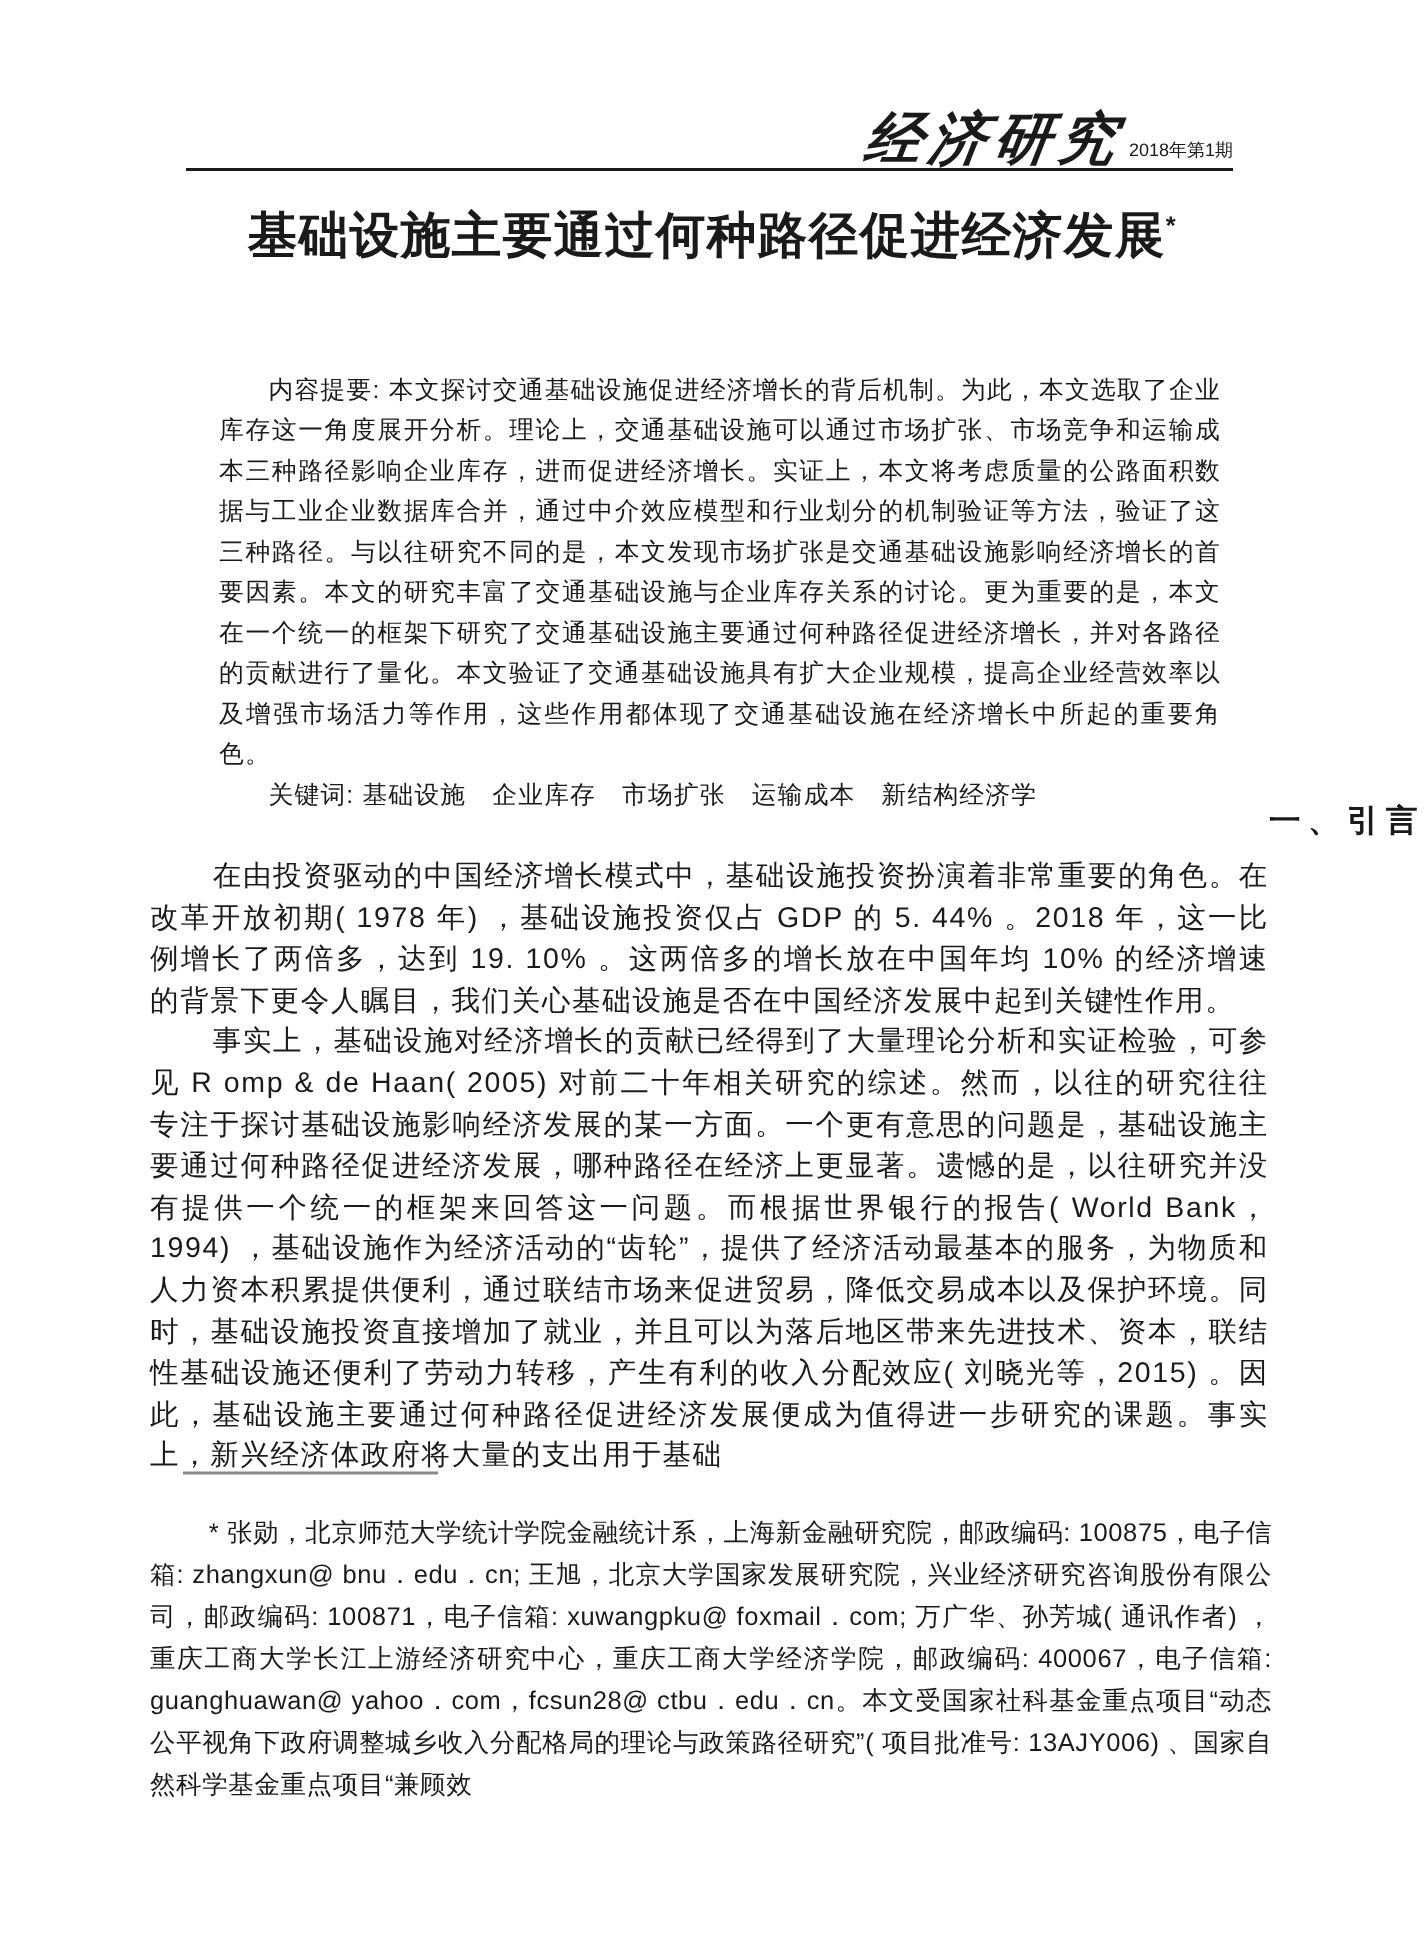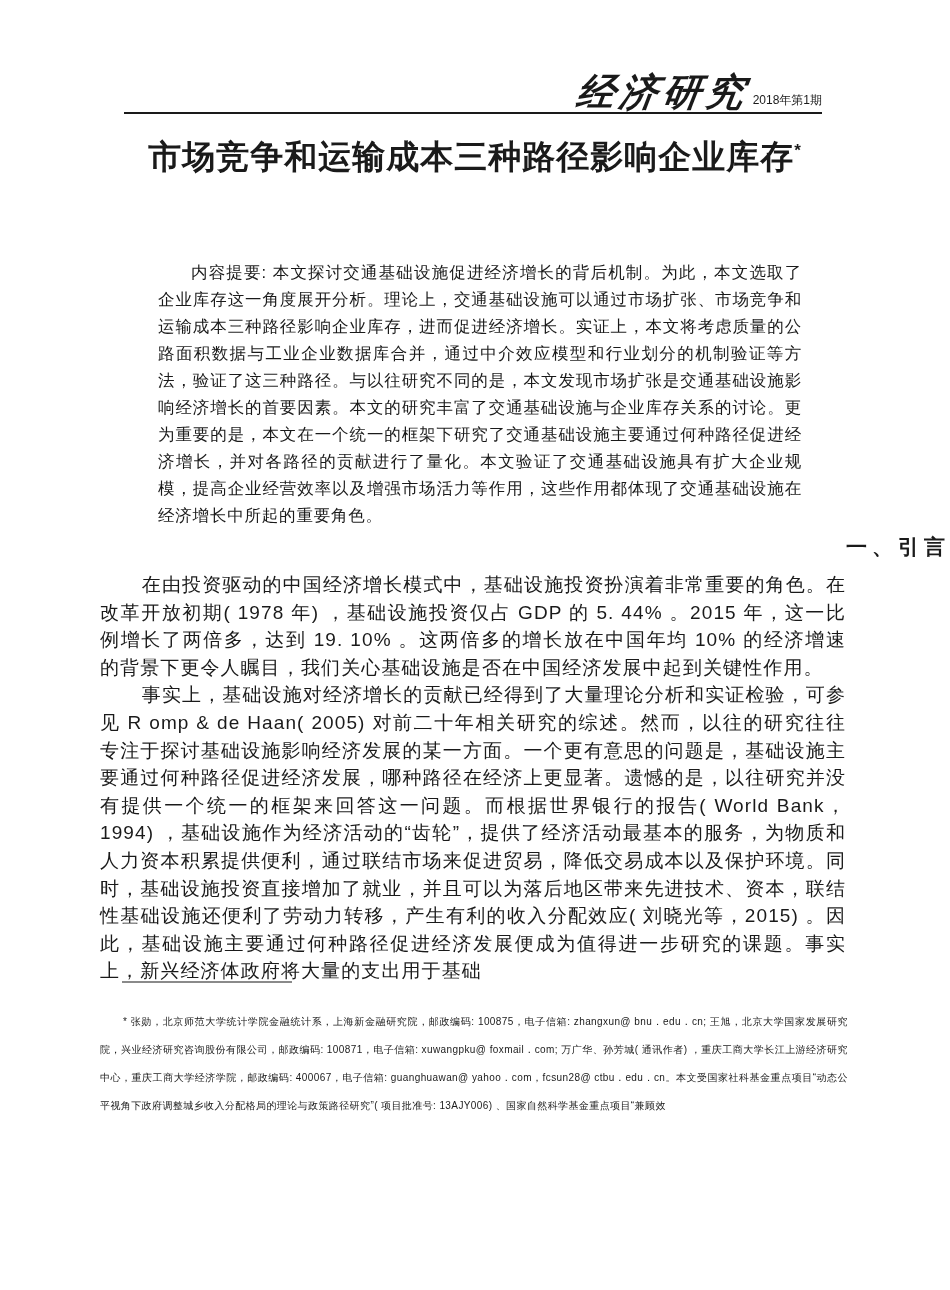--- a/index.html
+++ b/index.html
@@ -71,21 +71,21 @@
   .abstract-block {
     position: absolute;
     top: 247px;
     left: 146px;
     width: 668px;
     font-size: 16.5px;
     line-height: 27px;
     letter-spacing: 0.8px;
     text-align: justify;
   }
-  .abstract-block p { margin: 12px; text-indent: 2em; }
+  .abstract-block p { margin: 0; text-indent: 2em; }
 
   
   .section-heading {
     position: absolute;
     top: 533px;
     left: 0;
     width: 100%;
     margin: 0;
     text-align: right;
     font-size: 21px;
@@ -113,48 +113,49 @@
     left: 122px;
     width: 170px;
     height: 0;
     border-top: 2px solid #8a8a8a;
   }
   .footnote {
     position: absolute;
     top: 1008px;
     left: 100px;
     width: 748px;
-    font-size: 10px;
+    font-size: 17px;
     line-height: 28px;
     letter-spacing: 0.4px;
     text-align: justify;
   }
   .footnote p { margin: 0; text-indent: 2.3em; }
 </style>
 </head>
 <body>
 
 <div class="page">
 
   <div class="journal-header">
     <span class="journal-logo">经济研究</span>
     <span class="journal-issue">2018年第1期</span>
   </div>
 
-  <h1 class="article-title"><span>市场竞争和运输成本三种路径影响企业库存</span><sup>*</sup></h1>
+  <h1 class="article-title"><span>基础设施主要通过何种路径促进经济发展</span><sup>*</sup></h1>
 
 
   <div class="abstract-block">
     <p><span>内容提要: </span><span>本文探讨交通基础设施促进经济增长的背后机制。为此，本文选取了企业库存这一角度展开分析。理论上，交通基础设施可以通过市场扩张、市场竞争和运输成本三种路径影响企业库存，进而促进经济增长。实证上，本文将考虑质量的公路面积数据与工业企业数据库合并，通过中介效应模型和行业划分的机制验证等方法，验证了这三种路径。与以往研究不同的是，本文发现市场扩张是交通基础设施影响经济增长的首要因素。本文的研究丰富了交通基础设施与企业库存关系的讨论。更为重要的是，本文在一个统一的框架下研究了交通基础设施主要通过何种路径促进经济增长，并对各路径的贡献进行了量化。本文验证了交通基础设施具有扩大企业规模，提高企业经营效率以及增强市场活力等作用，这些作用都体现了交通基础设施在经济增长中所起的重要角色。</span></p>
+    <p><span>关键词: </span><span>基础设施　企业库存　市场扩张　运输成本　新结构经济学</span></p>
   </div>
 
   <h2 class="section-heading">一、引言</h2>
 
   <div class="body-text">
-    <p>在由投资驱动的中国经济增长模式中，基础设施投资扮演着非常重要的角色。在改革开放初期( 1978 年) ，基础设施投资仅占 GDP 的 5. 44% 。2015 年，这一比例增长了两倍多，达到 19. 10% 。这两倍多的增长放在中国年均 10% 的经济增速的背景下更令人瞩目，我们关心基础设施是否在中国经济发展中起到关键性作用。</p>
+    <p>在由投资驱动的中国经济增长模式中，基础设施投资扮演着非常重要的角色。在改革开放初期( 1978 年) ，基础设施投资仅占 GDP 的 5. 44% 。2018 年，这一比例增长了两倍多，达到 19. 10% 。这两倍多的增长放在中国年均 10% 的经济增速的背景下更令人瞩目，我们关心基础设施是否在中国经济发展中起到关键性作用。</p>
     <p>事实上，基础设施对经济增长的贡献已经得到了大量理论分析和实证检验，可参见 R omp &amp; de Haan( 2005) 对前二十年相关研究的综述。然而，以往的研究往往专注于探讨基础设施影响经济发展的某一方面。一个更有意思的问题是，基础设施主要通过何种路径促进经济发展，哪种路径在经济上更显著。遗憾的是，以往研究并没有提供一个统一的框架来回答这一问题。而根据世界银行的报告( World Bank，1994) ，基础设施作为经济活动的“齿轮”，提供了经济活动最基本的服务，为物质和人力资本积累提供便利，通过联结市场来促进贸易，降低交易成本以及保护环境。同时，基础设施投资直接增加了就业，并且可以为落后地区带来先进技术、资本，联结性基础设施还便利了劳动力转移，产生有利的收入分配效应( 刘晓光等，2015) 。因此，基础设施主要通过何种路径促进经济发展便成为值得进一步研究的课题。事实上，新兴经济体政府将大量的支出用于基础</p>
   </div>
 
   <div class="footnote-rule"></div>
 
   <div class="footnote">
     <p><span>* </span><span>张勋，北京师范大学统计学院金融统计系，上海新金融研究院，邮政编码: 100875，电子信箱: zhangxun@ bnu．edu．cn; 王旭，北京大学国家发展研究院，兴业经济研究咨询股份有限公司，邮政编码: 100871，电子信箱: xuwangpku@ foxmail．com; 万广华、孙芳城( 通讯作者) ，重庆工商大学长江上游经济研究中心，重庆工商大学经济学院，邮政编码: 400067，电子信箱: guanghuawan@ yahoo．com，fcsun28@ ctbu．edu．cn。本文受国家社科基金重点项目“动态公平视角下政府调整城乡收入分配格局的理论与政策路径研究”( 项目批准号: 13AJY006) 、国家自然科学基金重点项目“兼顾效</span></p>
   </div>
 
 </div>

